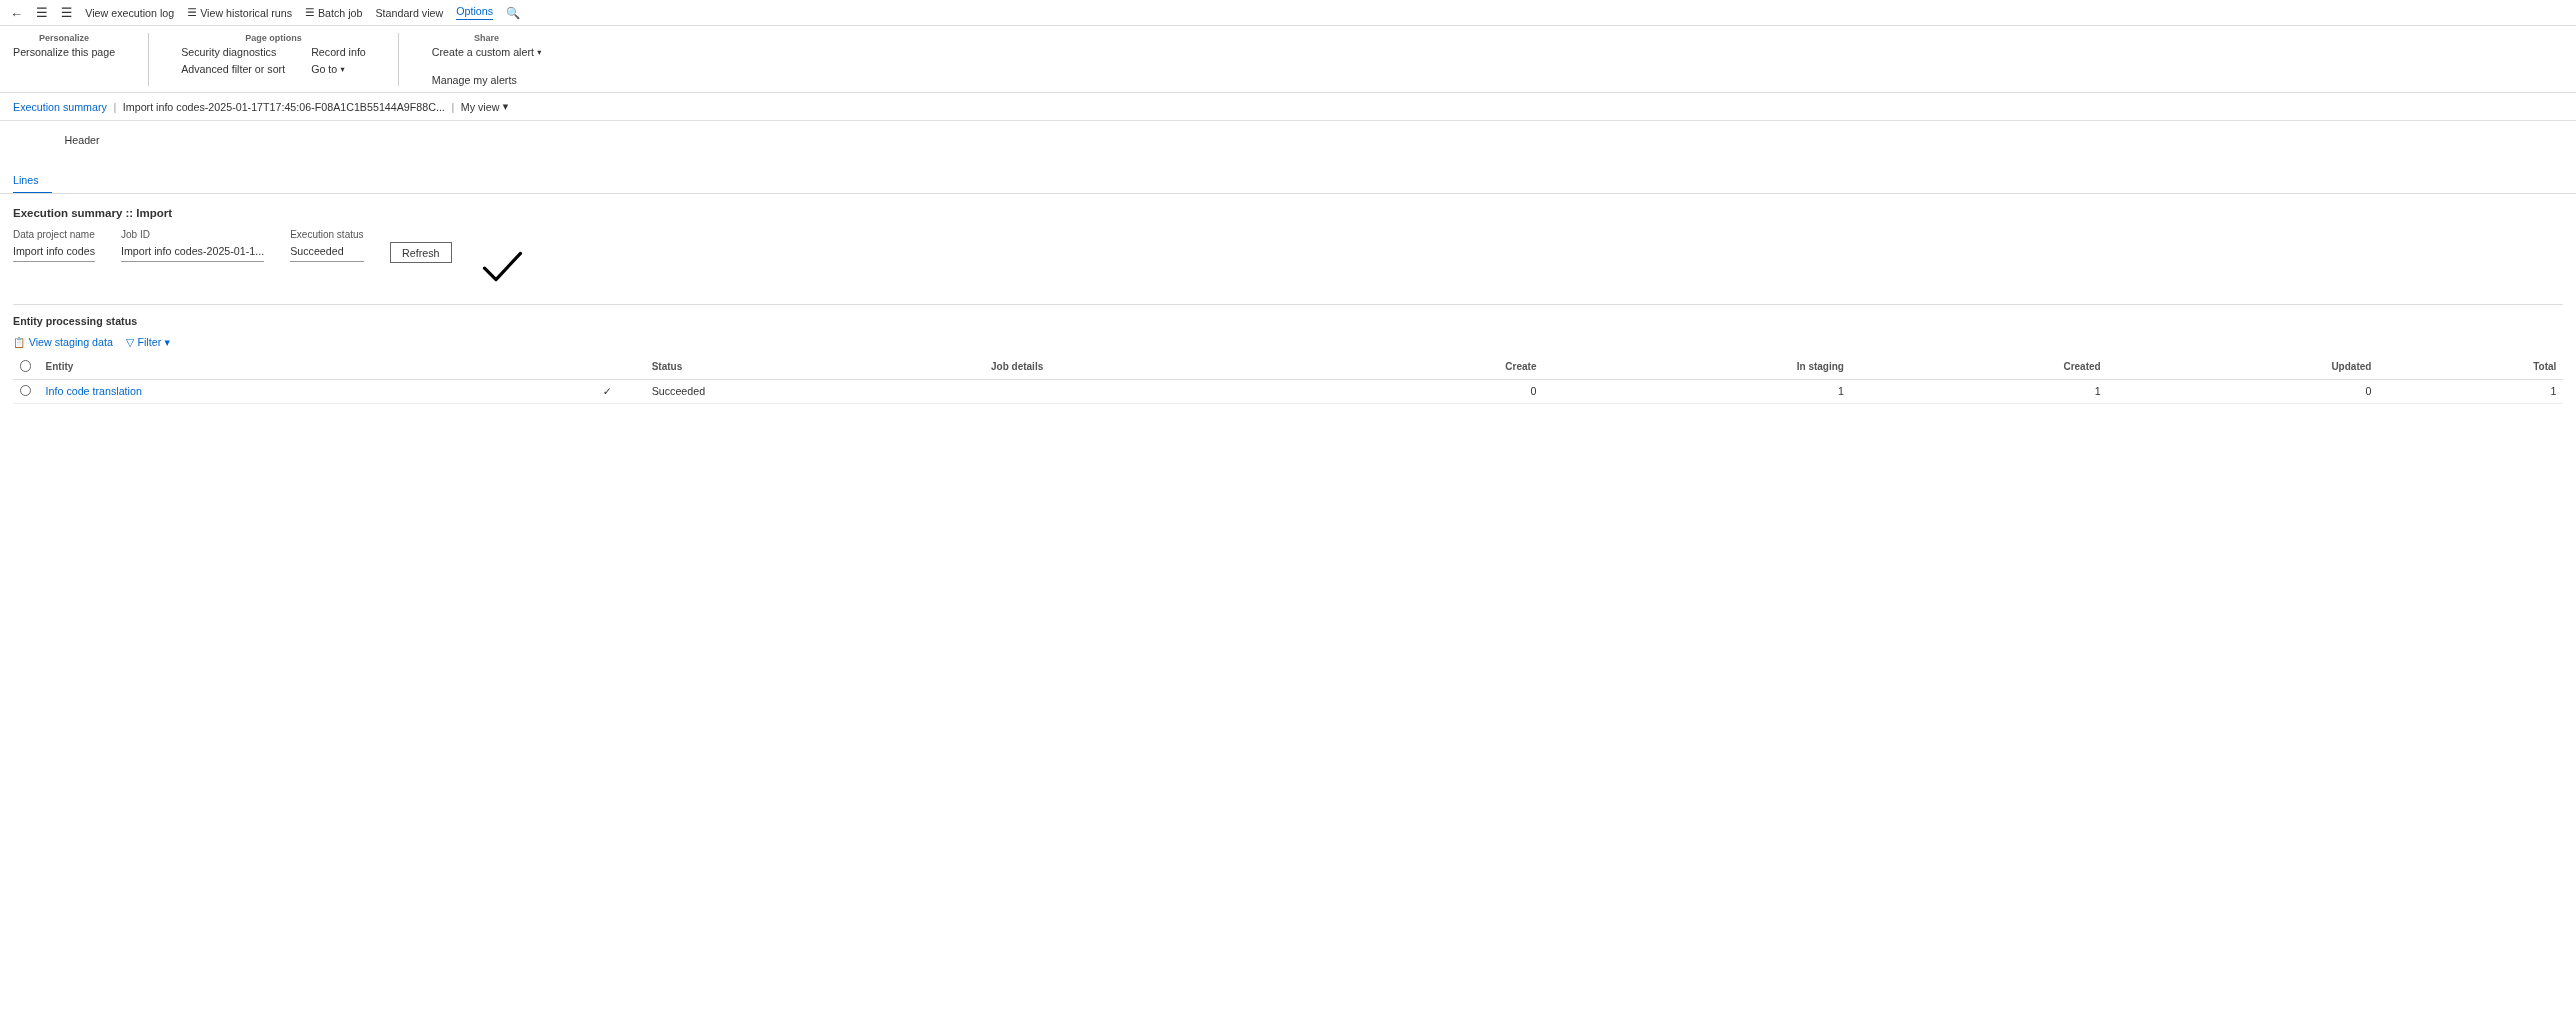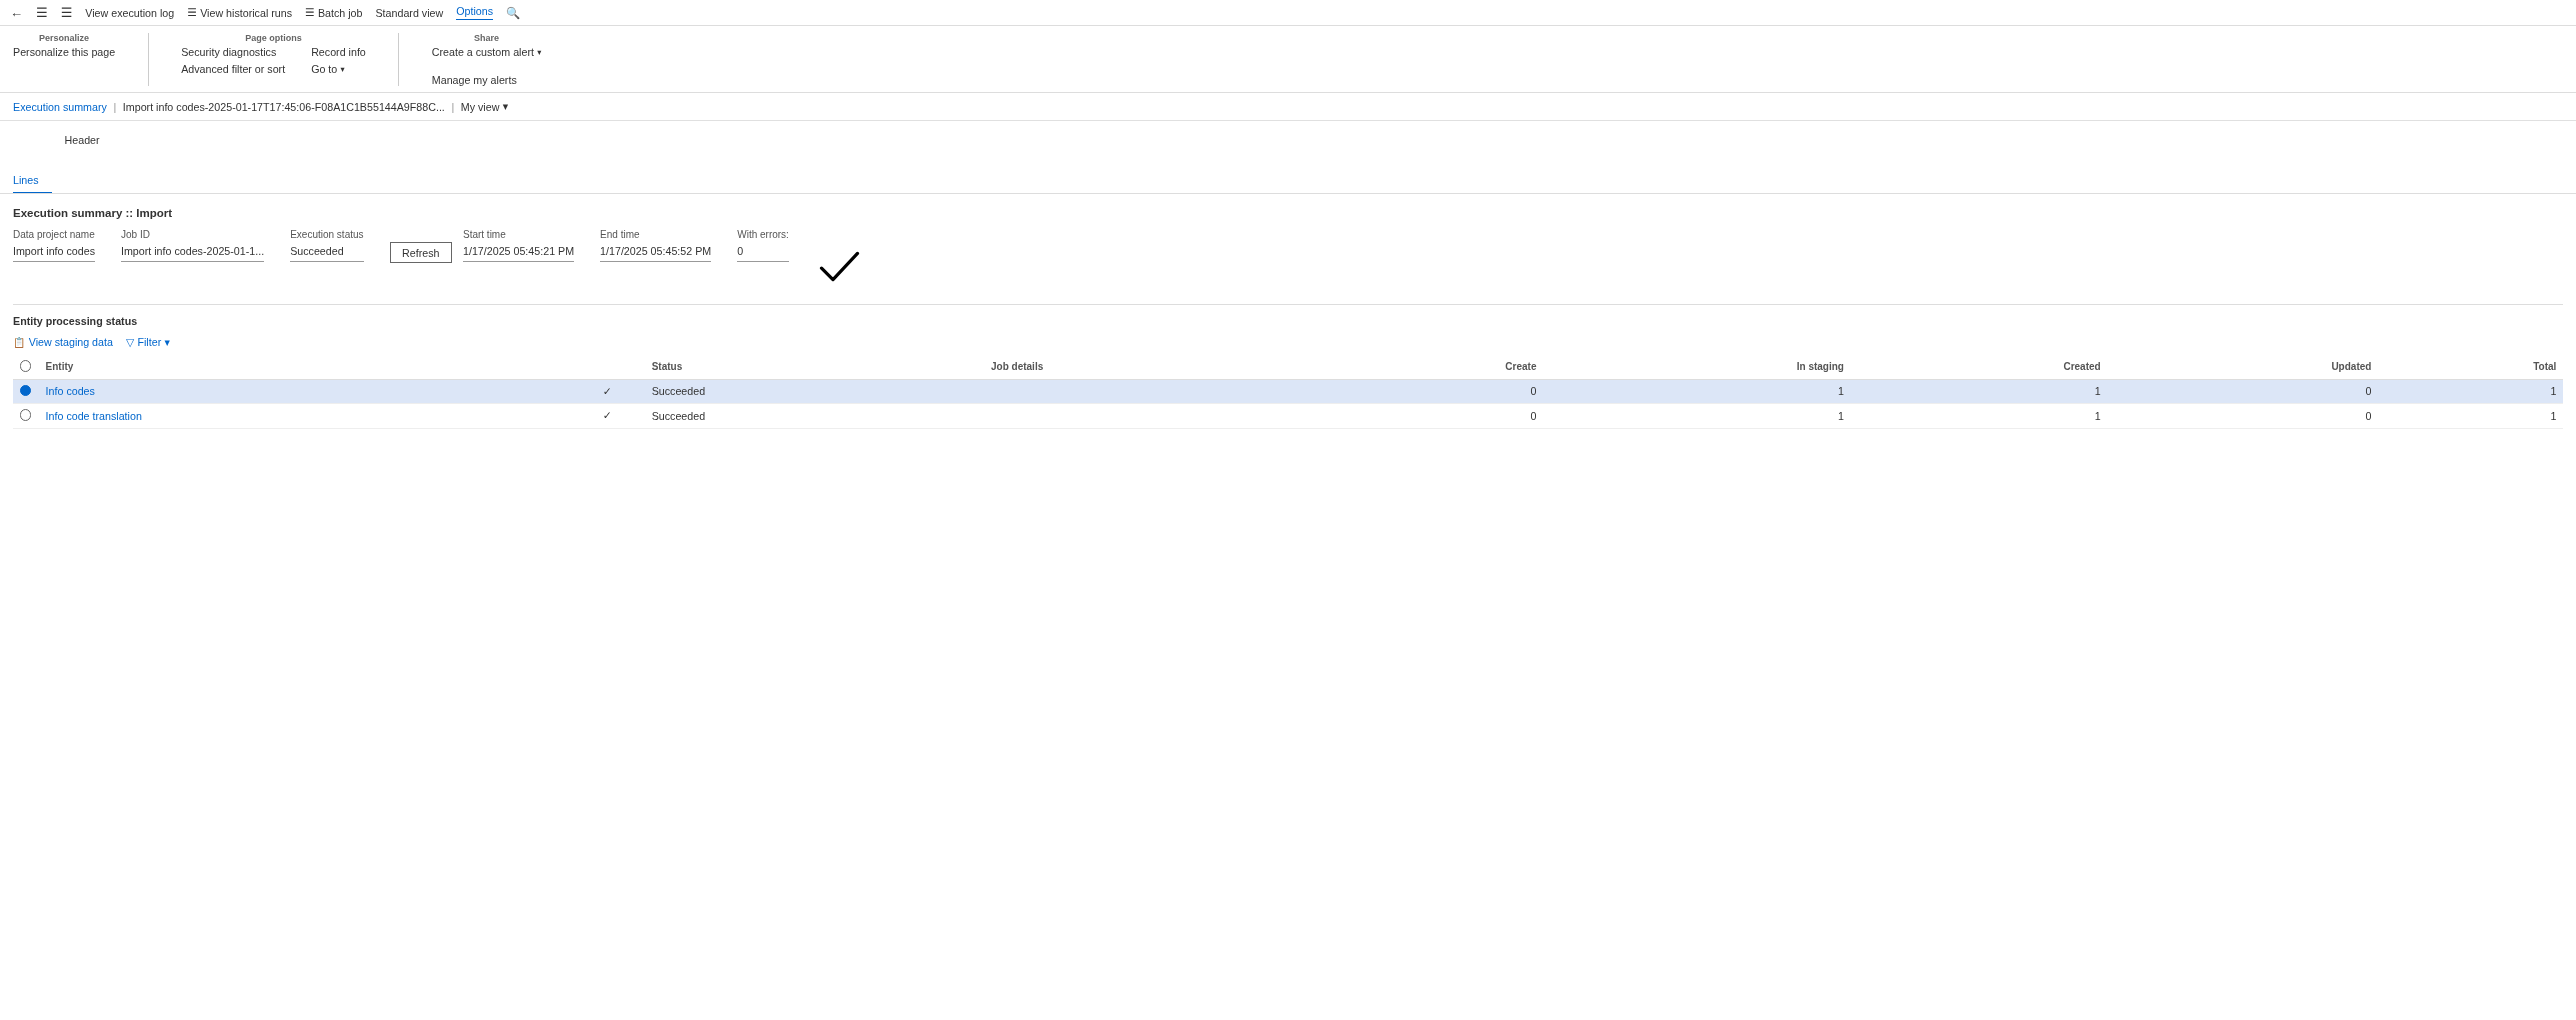--- a/index.html
+++ b/index.html
@@ -178,21 +178,21 @@
     .num-cell { text-align: right; }
     .icon-search { font-size: 11.5px; cursor: pointer; }
 
     
     .v-sep {
       width: 0.8px;
       background: #ccc;
       align-self: stretch;
       margin: 0 6.6px;
     }
-    .fields-area { display: flex; flex-direction: row; gap: 11px; }
+    .fields-area { display: flex; flex-direction: column; gap: 5px; }
     .fields-row { display: flex; gap: 26px; }
   </style>
 </head>
 <body>
 
 <div class="top-nav">
   <span class="nav-icon">
     <span>←</span>
   </span>
   <span class="nav-icon">
@@ -317,34 +317,20 @@
         </div>
         <div class="field-group">
           <div class="field-label">Execution status</div>
           <div class="field-value">Succeeded</div>
         </div>
         <div style="display:flex;align-items:flex-end;">
           <button class="refresh-btn">Refresh</button>
         </div>
       </div>
 
-      <div class="fields-row">
-        <div class="field-group">
-          <div class="field-label">Start time</div>
-          <div class="field-value">1/17/2025 05:45:21 PM</div>
-        </div>
-        <div class="field-group">
-          <div class="field-label">End time</div>
-          <div class="field-value">1/17/2025 05:45:52 PM</div>
-        </div>
-        <div class="field-group">
-          <div class="field-label">With errors:</div>
-          <div class="field-value">0</div>
-        </div>
-      </div>
     </div>
 
     <div style="display:flex;align-items:center;margin-top:13px;">
       <svg width="49" height="49" viewBox="0 0 60 60">
         <polyline points="8,32 22,46 52,14" fill="none" stroke="#000" stroke-width="4" stroke-linecap="round" stroke-linejoin="round"></polyline>
       </svg>
     </div>
   </div>
 
   <hr class="section-divider">
@@ -390,34 +376,20 @@
         </th>
         <th style="text-align:right;">
           <span>Updated</span>
         </th>
         <th style="text-align:right;">
           <span>Total</span>
         </th>
       </tr>
     </thead>
     <tbody id="entity-table-body">
-    <tr class="selected">
-    <td>
-      <span class="radio-circle" style="border-color:#0066cc;background:#0066cc;"></span>
-    </td>
-    <td style="color:#0066cc;cursor:pointer;">Info codes</td>
-    <td class="check-cell">✓</td>
-    <td>Succeeded</td>
-    <td></td>
-    <td class="num-cell">0</td>
-    <td class="num-cell">1</td>
-    <td class="num-cell">1</td>
-    <td class="num-cell">0</td>
-    <td class="num-cell">1</td>
-  </tr>
         <tr>
     <td>
       <span class="radio-circle" style=""></span>
     </td>
     <td style="color:#0066cc;cursor:pointer;">Info code translation</td>
     <td class="check-cell">✓</td>
     <td>Succeeded</td>
     <td></td>
     <td class="num-cell">0</td>
     <td class="num-cell">1</td>

